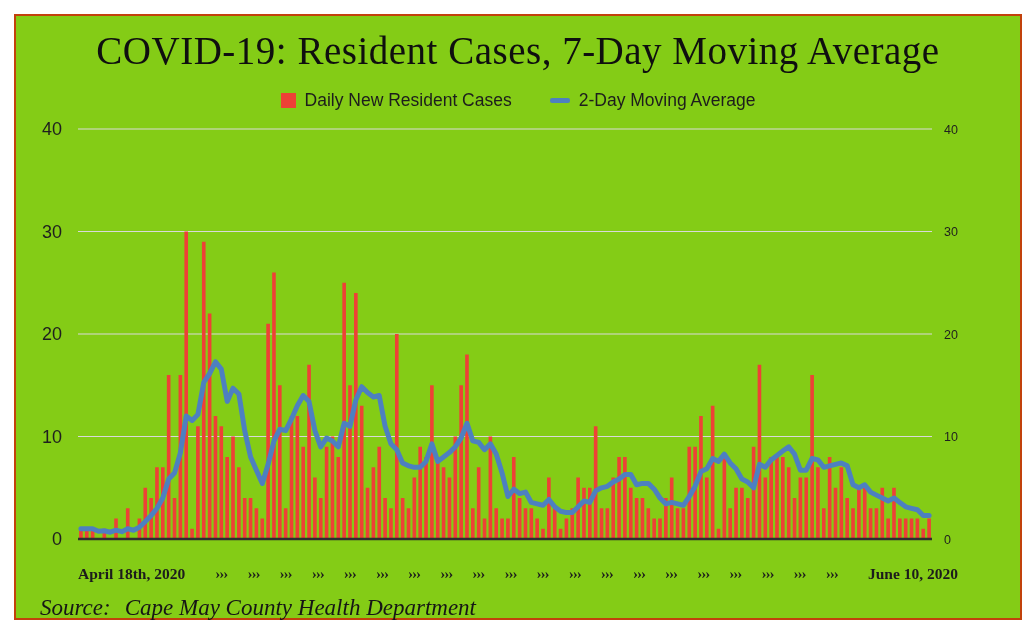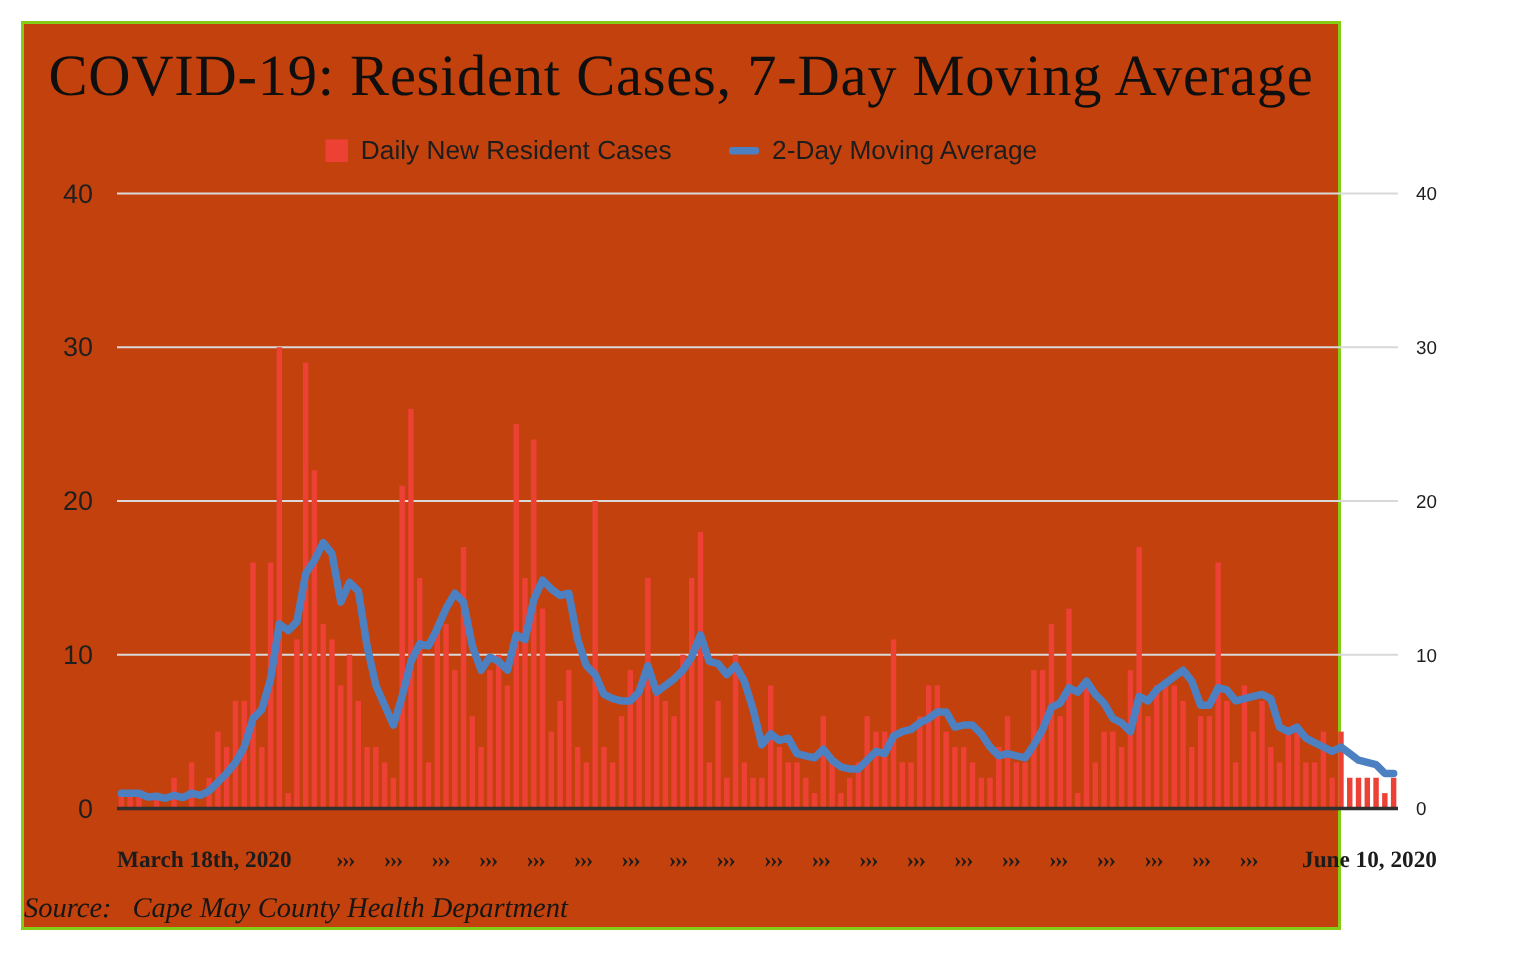--- a/index.html
+++ b/index.html
@@ -1,19 +1,19 @@
 <!DOCTYPE html>
 <html><head>
 <meta charset="utf-8">
 <style>
   html,body{margin:0;padding:0;background:#ffffff;}
   body{width:1024px;height:640px;font-family:"Liberation Sans",sans-serif;overflow:hidden;}
   .frame{
-    position:absolute;left:14px;top:14px;width:880px;height:606px;
-    border:2px solid #84cc16;background:#c2410c;box-sizing:border-box;
+    position:absolute;left:14px;top:14px;width:1008px;height:606px;
+    border:2px solid #c2410c;background:#84cc16;box-sizing:border-box;
   }
   .title{
     font-family:"Liberation Serif",serif;
     font-size:39px;color:#0f0f0f;text-align:center;
     margin-top:12px;letter-spacing:0.5px;white-space:nowrap;
   }
   .legend{
     display:flex;justify-content:center;align-items:center;gap:38px;
     margin-top:16px;height:22px;
   }
@@ -32,23 +32,23 @@
   }
   .chevrons{
     flex:1;display:flex;justify-content:space-evenly;align-items:center;
     padding:0 10px;overflow:hidden;
   }
   .chevron-group{
     font-family:"Liberation Serif",serif;font-weight:bold;
     font-size:15px;color:#1c1c1c;letter-spacing:-1px;line-height:1;
   }
   .source-row{
-    margin:10px 0 0 0;
+    margin:10px 0 0 24px;
     font-family:"Liberation Serif",serif;font-style:italic;
-    font-size:19px;color:#161616;
+    font-size:23px;color:#161616;
   }
   .source-prefix{margin-right:14px;}
   svg text{font-family:"Liberation Sans",sans-serif;}
 </style>
 </head>
 <body>
 
 <div class="frame">
 
   <div class="title">COVID-19: Resident Cases, 7-Day Moving Average</div>
@@ -227,21 +227,21 @@
           <rect x="899.5634246575343" y="401.5" width="3.6265753424657534" height="20.5" fill="#ee4136"></rect>
           <rect x="905.4127397260273" y="411.75" width="3.6265753424657534" height="10.25" fill="#ee4136"></rect>
           <rect x="911.2620547945205" y="401.5" width="3.6265753424657534" height="20.5" fill="#ee4136"></rect>
         </g>
         <line x1="62" y1="422" x2="916" y2="422" stroke="#2f2f2f" stroke-width="2.4"></line>
         <polyline points="64.9,411.8 70.8,411.8 76.6,411.8 82.5,414.3 88.3,413.8 94.2,415.2 100.0,413.2 105.9,414.7 111.7,411.8 117.6,413.2 123.4,410.3 129.3,404.4 135.1,398.6 141.0,391.3 146.8,381.0 152.7,362.0 158.5,356.1 164.4,335.6 170.2,299.0 176.1,303.4 181.9,297.5 187.8,265.3 193.6,256.5 199.5,244.8 205.3,252.1 211.2,284.4 217.0,271.2 222.9,277.0 228.7,313.6 234.6,340.0 240.4,353.2 246.3,366.4 252.1,347.3 258.0,323.9 263.8,312.2 269.7,313.6 275.5,301.9 281.3,288.8 287.2,278.5 293.0,284.4 298.9,313.6 304.7,329.8 310.6,321.0 316.4,323.9 322.3,329.8 328.1,306.3 334.0,309.3 339.8,282.9 345.7,269.7 351.5,275.6 357.4,280.0 363.2,278.5 369.1,309.3 374.9,326.8 380.8,332.7 386.6,345.9 392.5,348.8 398.3,350.3 404.2,350.3 410.0,344.4 415.9,326.8 421.7,344.4 427.6,340.0 433.4,335.6 439.3,329.8 445.1,321.0 451.0,306.3 456.8,323.9 462.7,325.4 468.5,332.7 474.4,326.8 480.2,337.1 486.1,356.1 491.9,379.5 497.8,372.2 503.6,376.6 509.5,375.1 515.3,385.4 521.2,386.9 527.0,388.3 532.9,382.5 538.7,389.8 544.6,394.2 550.4,395.6 556.3,395.6 562.1,389.8 568.0,383.9 573.8,385.4 579.7,373.7 585.5,370.8 591.4,369.3 597.2,364.9 603.1,362.0 608.9,357.6 614.8,357.6 620.6,367.8 626.5,366.4 632.3,366.4 638.2,372.2 644.0,381.0 649.9,386.9 655.7,385.4 661.6,386.9 667.4,388.3 673.3,379.5 679.1,369.3 685.0,354.6 690.8,351.7 696.7,341.5 702.5,344.4 708.3,337.1 714.2,345.9 720.0,351.7 725.9,362.0 731.7,364.9 737.6,370.8 743.4,347.3 749.3,350.3 755.1,342.9 761.0,338.5 766.8,334.1 772.7,329.8 778.5,337.1 784.4,353.2 790.2,353.2 796.1,341.5 801.9,342.9 807.8,350.3 813.6,348.8 819.5,347.3 825.3,345.9 831.2,348.8 837.0,367.8 842.9,370.8 848.7,367.8 854.6,375.1 860.4,378.1 866.3,381.0 872.1,383.9 878.0,381.0 883.8,385.4 889.7,389.8 895.5,391.3 901.4,392.7 907.2,398.6 913.1,398.6" fill="none" stroke="#4d80c0" stroke-width="5" stroke-linejoin="round" stroke-linecap="round"></polyline>
       </svg>
   </div>
 
   <div class="xaxis-row">
-    <span class="x-date">March 18th, 2020</span>
+    <span class="x-date">April 18th, 2020</span>
     <span class="chevrons" id="chevrons">
         <span class="chevron-group">›››</span>
         <span class="chevron-group">›››</span>
         <span class="chevron-group">›››</span>
         <span class="chevron-group">›››</span>
         <span class="chevron-group">›››</span>
         <span class="chevron-group">›››</span>
         <span class="chevron-group">›››</span>
         <span class="chevron-group">›››</span>
         <span class="chevron-group">›››</span>

